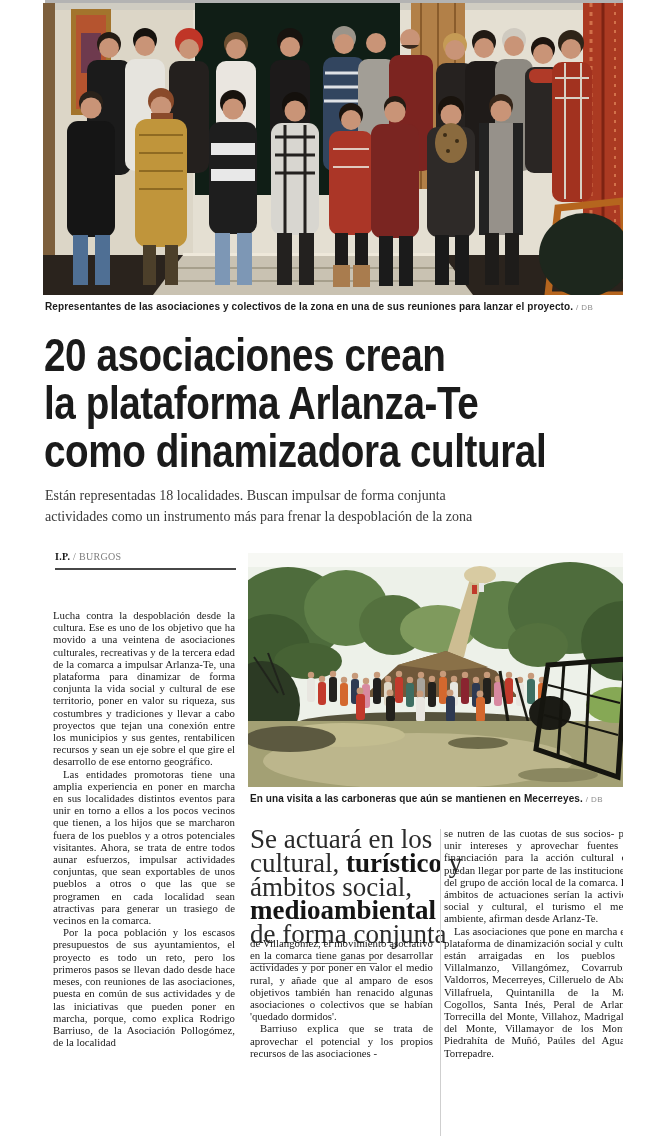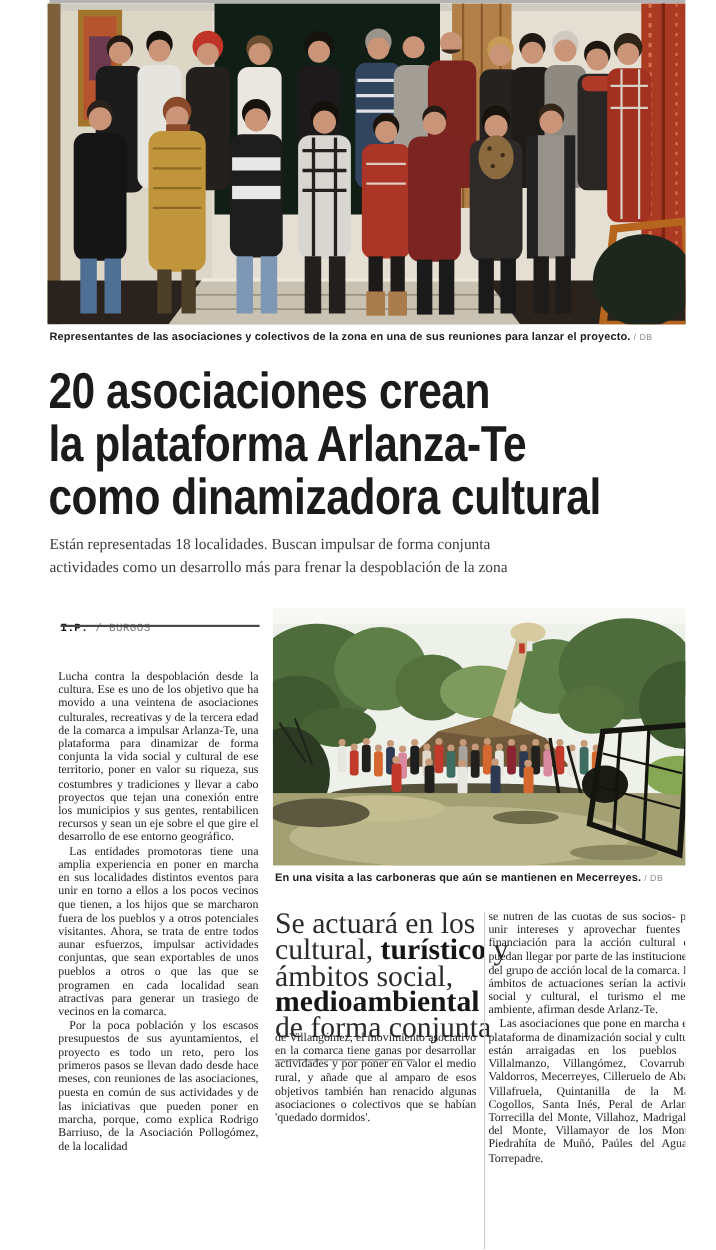--- a/index.html
+++ b/index.html
@@ -12,22 +12,22 @@
   .caption{position:absolute;font-family:"Liberation Sans",sans-serif;font-weight:bold;
            font-size:10px;line-height:12px;color:#1c1c1c;letter-spacing:0.1px;}
   .cap1{left:45px;top:301px;width:582px;}
   .cap2{left:250px;top:793px;width:389px;}
   .credit{font-weight:normal;font-size:8px;color:#8d8d8d;letter-spacing:0.4px;}
   .headline{position:absolute;left:44px;top:331px;font-family:"Liberation Sans",sans-serif;
             font-weight:bold;font-size:46px;line-height:48px;color:#1b1b1b;letter-spacing:-0.5px;
             transform:scaleX(0.84);transform-origin:left top;white-space:nowrap;}
   .subhead{position:absolute;left:45px;top:486px;width:585px;font-size:14px;line-height:20.5px;
            color:#3a3a3a;}
-  .byline{position:absolute;left:55px;top:551px;font-family:Liberation Mono, monospace;
-          font-size:10px;color:#161616;letter-spacing:0.3px;margin-top:16px;}
+  .byline{position:absolute;left:55px;top:551px;font-family:Liberation Serif, serif;
+          font-size:10px;color:#161616;letter-spacing:0.3px;}
   .byline .loc{color:#7d7d7d;}
   .byrule{position:absolute;left:55px;top:568px;width:181px;height:2px;background:#474747;}
   .col{position:absolute;font-size:10.8px;line-height:12.2px;text-align:justify;
        color:#1a1a1a;overflow:hidden;}
   .col p{margin:0;}
   .col p.ind{text-indent:10px;}
   .col1{left:53px;top:581px;width:182px;height:555px;margin-top:28px;}
   .col2{left:250px;top:937px;width:183px;height:153px;}
   .col3{left:444px;top:827px;width:193px;height:309px;}
   .pullquote{position:absolute;left:250px;top:828px;width:185px;font-size:27px;
@@ -202,21 +202,21 @@
   </div>
 
   <div class="headline">
     <div>20 asociaciones crean</div>
     <div>la plataforma Arlanza-Te</div>
     <div>como dinamizadora cultural</div>
   </div>
 
   <div class="subhead">
     <div>Están representadas 18 localidades. Buscan impulsar de forma conjunta</div>
-    <div>actividades como un desarrollo más para frenar la despoblación de la zona</div>
+    <div>actividades como un instrumento más para frenar la despoblación de la zona</div>
   </div>
 
   <div class="byline">
     <b>I.P.</b>
     <span class="loc">/ BURGOS</span>
   </div>
   <div class="byrule"></div>
 
   <div class="col col1">
     <p>Lucha contra la despoblación desde la cultura. Ese es uno de los objetivo que ha movido a una veintena de asociaciones culturales, recreativas y de la tercera edad de la comarca a impulsar Arlanza-Te, una plataforma para dinamizar de forma conjunta la vida social y cultural de ese territorio, poner en valor su riqueza, sus costumbres y tradiciones y llevar a cabo proyectos que tejan una conexión entre los municipios y sus gentes, rentabilicen recursos y sean un eje sobre el que gire el desarrollo de ese entorno geográfico.</p>
@@ -348,20 +348,21 @@
     <div>Se actuará en los</div>
     <div><span>cultural, </span><b>turístico</b><span> y</span></div>
     <div>ámbitos social,</div>
     <div><b>medioambiental</b></div>
     <div>de forma conjunta</div>
   </div>
   <div class="pqrule"></div>
 
   <div class="col col2">
     <p>de Villangómez, el movimiento asociativo en la comarca tiene ganas por desarrollar actividades y por poner en valor el medio rural, y añade que al amparo de esos objetivos también han renacido algunas asociaciones o colectivos que se habían 'quedado dormidos'.</p>
+    <p class="ind">Barriuso explica que se trata de aprovechar el potencial y los propios recursos de las asociaciones -</p>
   </div>
 
   <div class="coldiv"></div>
 
   <div class="col col3">
     <p>se nutren de las cuotas de sus socios- para unir intereses y aprovechar fuentes de financiación para la acción cultural que puedan  llegar por parte de las instituciones y del grupo de acción local de la comarca. Los ámbitos de actuaciones serían la actividad social y cultural, el turismo el medio ambiente, afirman desde Arlanz-Te.</p>
     <p class="ind">Las asociaciones que pone en marcha esta plataforma de dinamización social y cultural están arraigadas en los pueblos de Villalmanzo, Villangómez, Covarrubias, Valdorros, Mecerreyes, Cilleruelo de Abajo, Villafruela, Quintanilla de la Mata, Cogollos, Santa Inés, Peral de Arlanza, Torrecilla del Monte, Villahoz, Madrigalejo del Monte, Villamayor de los Montes, Piedrahíta de Muñó, Paúles del Agua y Torrepadre.</p>
   </div>
 
 </div>

